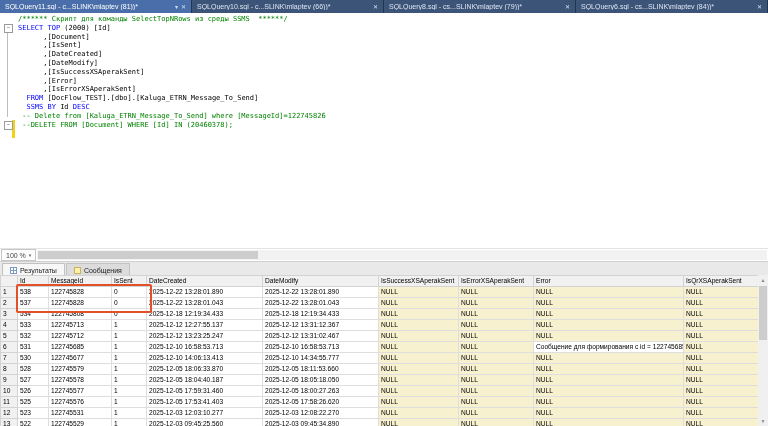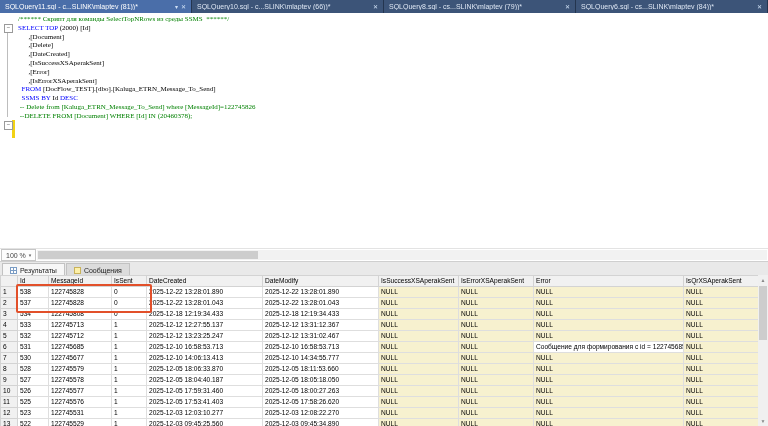--- a/index.html
+++ b/index.html
@@ -12,21 +12,21 @@
   .tlabel{overflow:hidden;white-space:nowrap;text-overflow:ellipsis;flex:1;}
   .tcaret,.tclose{flex:none;font-size:6px;line-height:6px;color:#cfe0f5;}
 
   
   .editor{position:absolute;top:13px;left:0;right:0;height:235px;background:#fff;border-bottom:1px solid #e3e3e3;}
   .gutter{position:absolute;left:0;top:0;bottom:0;width:17px;background:#fff;}
   .fold-box{position:absolute;left:4px;width:7px;height:7px;border:1px solid #9a9a9a;background:#fff;font-size:6px;line-height:5px;text-align:center;color:#555;z-index:3;}
   .fold-line{position:absolute;left:7px;width:1px;background:#bdbdbd;z-index:2;}
   .changebar{position:absolute;left:12px;width:3px;background:#f2d214;z-index:2;}
   .code{position:absolute;left:18px;top:2px;right:4px;font-family:"DejaVu Sans Mono","Liberation Mono",monospace;font-size:7px;line-height:8.8px;}
-  .ln{white-space:pre;height:8.8px;font-family:Liberation Serif, serif;}
+  .ln{white-space:pre;height:8.8px;}
   .tk-k{color:var(--keyword,#0000ff);}
   .tk-c{color:var(--comment,#008000);}
   .tk-p{color:#000;}
 
   
   .editor-bottom{position:absolute;top:249px;left:0;right:0;height:12px;background:#fff;display:flex;align-items:center;}
   .zoom{display:flex;align-items:center;gap:3px;font-size:7px;color:#444;border:1px solid #c6c6c6;height:10px;padding:0 4px;margin-left:1px;background:#fdfdfd;}
   .zcaret{font-size:5px;color:#666;}
   .hscroll{flex:1;height:10px;background:#f2f2f2;margin:0 1px;position:relative;}
   .hthumb{position:absolute;left:1px;top:1px;height:8px;width:220px;background:#cdcdcd;}
@@ -87,22 +87,23 @@
     <div class="gutter">
       <div class="fold-box" style="top:11px">−</div>
       <div class="fold-line" style="top:19px;height:85px"></div>
       <div class="fold-box" style="top:108px">−</div>
       <div class="changebar" style="top:107px;height:18px"></div>
     </div>
     <div class="code" id="code">
         <div class="ln"><span class="tk-c">/****** Скрипт для команды SelectTopNRows из среды SSMS  ******/</span></div>
         <div class="ln"><span class="tk-k">SELECT TOP </span><span class="tk-p">(2000) [Id]</span></div>
         <div class="ln"><span class="tk-p">      ,[Document]</span></div>
-        <div class="ln"><span class="tk-p">      ,[Delete]</span></div>
+        <div class="ln"><span class="tk-p">      ,[IsSent]</span></div>
         <div class="ln"><span class="tk-p">      ,[DateCreated]</span></div>
+        <div class="ln"><span class="tk-p">      ,[DateModify]</span></div>
         <div class="ln"><span class="tk-p">      ,[IsSuccessXSAperakSent]</span></div>
         <div class="ln"><span class="tk-p">      ,[Error]</span></div>
         <div class="ln"><span class="tk-p">      ,[IsErrorXSAperakSent]</span></div>
         <div class="ln"><span class="tk-k">  FROM </span><span class="tk-p">[DocFlow_TEST].[dbo].[Kaluga_ETRN_Message_To_Send]</span></div>
         <div class="ln"><span class="tk-k">  SSMS BY </span><span class="tk-p">Id </span><span class="tk-k">DESC</span></div>
         <div class="ln"><span class="tk-c"> -- Delete from [Kaluga_ETRN_Message_To_Send] where [MessageId]=122745826</span></div>
         <div class="ln"><span class="tk-c"> --DELETE FROM [Document] WHERE [Id] IN (20460378);</span></div>
       </div>
   </div>
 

